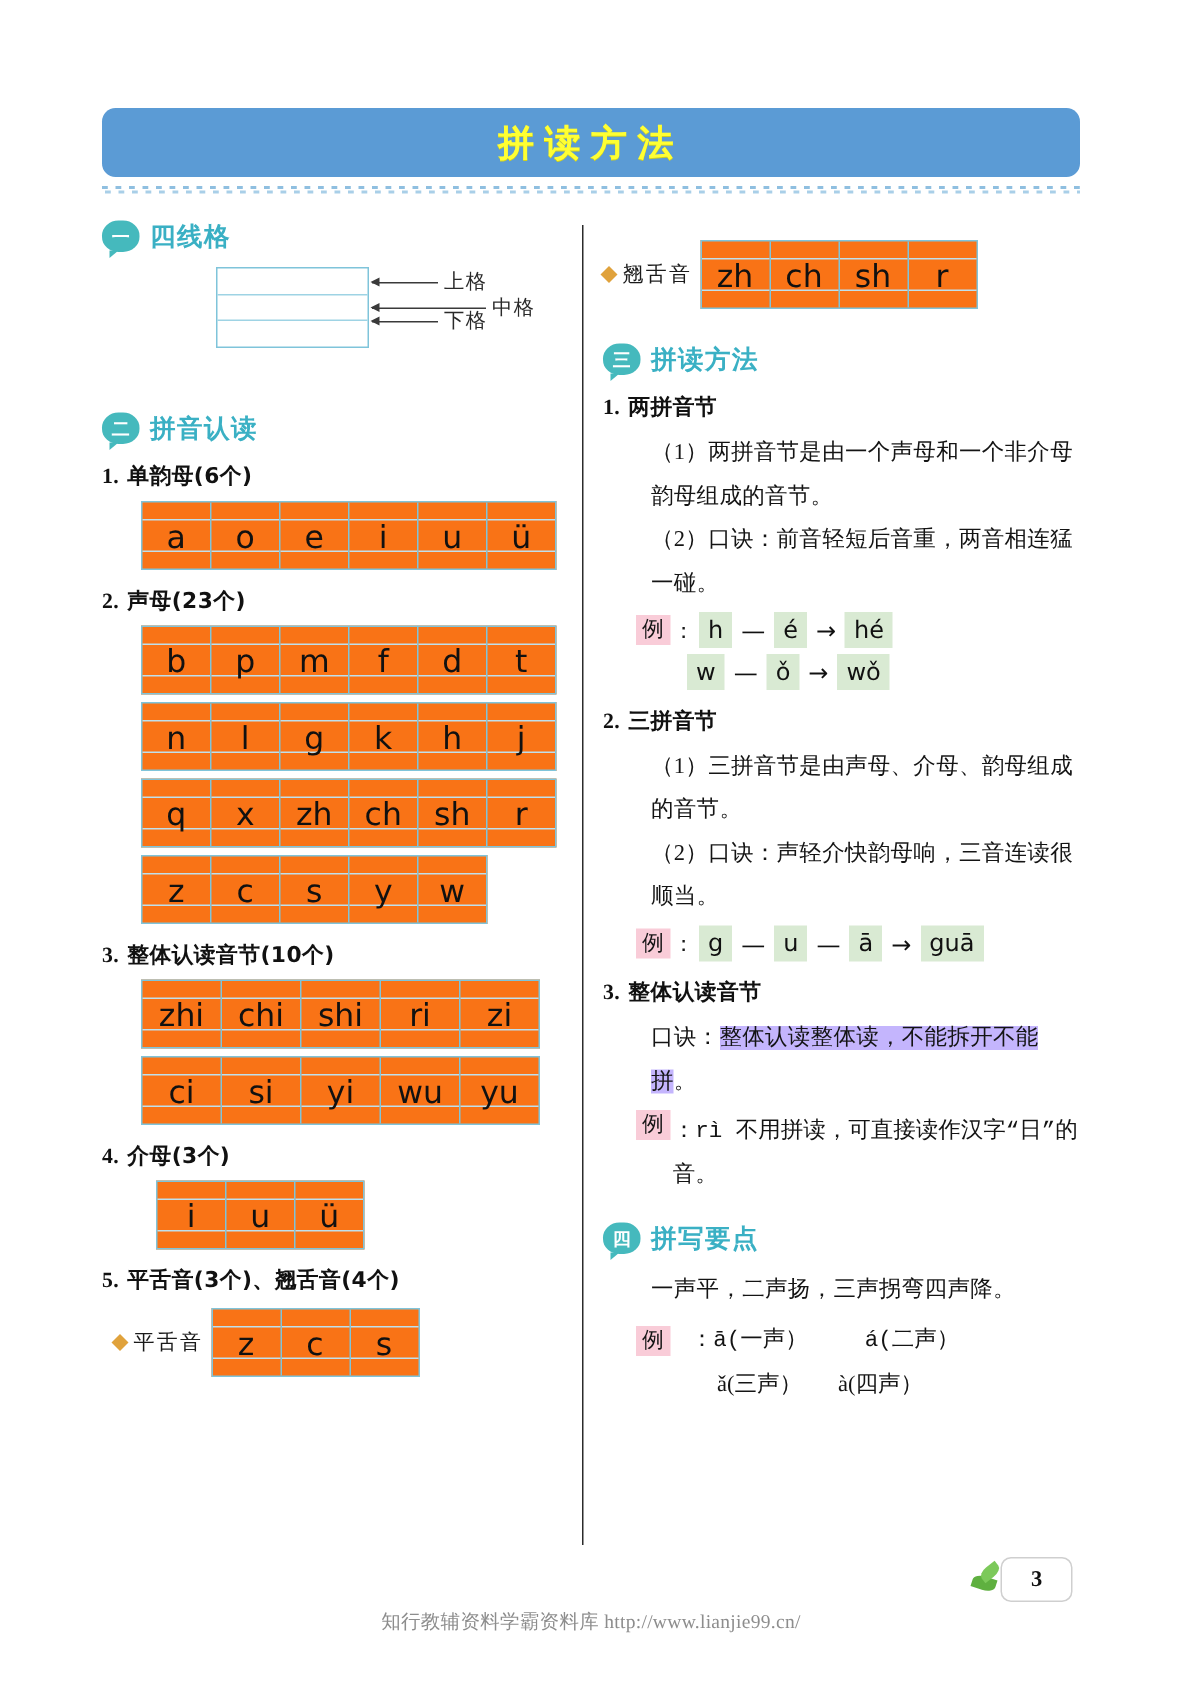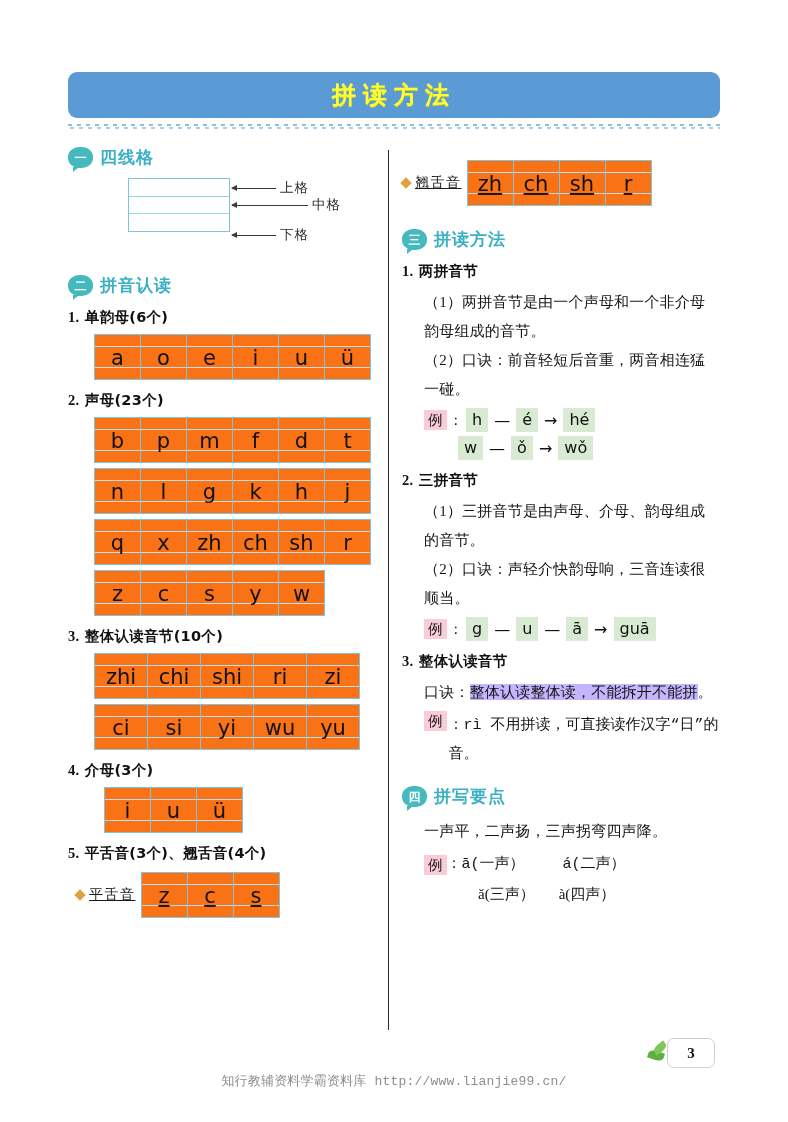--- a/index.html
+++ b/index.html
@@ -90,45 +90,45 @@
     transform:translateY(1px);
   }
   .cell.w-wide{width:52px;}
 
   
   .demo-box{position:relative;width:100px;height:52px;border:1.6px solid #7fc4da;background:#fff;}
   .demo-box .l{position:absolute;left:0;right:0;height:1px;background:#9ed3e4;}
   .demo-box .l1{top:17px;}
   .demo-box .l2{top:34px;}
 
-  .fourline-wrap{position:relative;height:78px;margin:4px 0 0 60px;}
+  .fourline-wrap{position:relative;height:78px;margin:4px 0 0 76px;}
   .arrow{position:absolute;display:flex;align-items:center;height:12px;}
   .arrow .shaft{position:relative;height:1px;background:#3a3a3a;}
   .arrow .head{
     position:absolute;left:-1px;top:-3px;width:0;height:0;
     border-right:6px solid #3a3a3a;border-top:3.5px solid transparent;border-bottom:3.5px solid transparent;
   }
   .arrow .lbl{
     font-family:"Liberation Serif","DejaVu Serif",serif;
     font-size:13.5px;color:#2a2a2a;margin-left:4px;white-space:nowrap;letter-spacing:1px;
   }
 
   
-  .bullet-row{display:flex;align-items:center;gap:5px;margin-top:9px;text-decoration:underline;}
+  .bullet-row{display:flex;align-items:center;gap:5px;margin-top:9px;}
   .diamond{width:8px;height:8px;background:#e0a23c;transform:rotate(45deg);flex:0 0 auto;}
   .bullet-label{
     font-family:"Liberation Serif","DejaVu Serif",serif;
     font-size:14px;color:#1a1a1a;letter-spacing:1.5px;white-space:nowrap;
   }
 
   
   .para{
     font-family:"Liberation Serif","DejaVu Serif",serif;
     font-size:15px;line-height:29px;color:#141414;
-    margin:0 0 0 22px;letter-spacing:.2px;
+    margin:0 0 0 32px;letter-spacing:.2px;
   }
   .hl{background:#c4b5fd;}
   .eg-line{display:flex;align-items:center;margin:4px 0 0 22px;flex-wrap:nowrap;}
   .eg-line.indent{margin-left:56px;}
   .eg-tag{
     background:#f9ccd8;color:#141414;
     font-family:"Liberation Serif","DejaVu Serif",serif;
     font-size:14.5px;padding:1px 4px;line-height:18px;
   }
   .eg-colon{font-size:14.5px;margin:0 3px 0 2px;}
@@ -160,21 +160,21 @@
   .page-num-box{
     margin-left:-3px;width:46px;height:28px;border:1px solid #cfcfcf;border-radius:7px;
     background:#fff;display:flex;align-items:center;justify-content:center;
   }
   .page-num{
     font-family:"Liberation Serif","DejaVu Serif",serif;
     font-weight:bold;font-size:15px;color:#111;
   }
   .watermark{
     position:absolute;left:0;top:1072px;width:788px;text-align:center;
-    font-family:Liberation Mono, monospace;
+    font-family:Liberation Serif, serif;
     font-size:13px;color:#8d8d8d;letter-spacing:.2px;
   }
 </style>
 </head>
 <body>
 
 <div class="page">
 
   <div class="header-bar">
     <span class="header-title">拼读方法</span>
@@ -201,21 +201,21 @@
           <span class="head"></span>
         </span>
         <span class="lbl">上格</span>
       </div>
       <div class="arrow" style="left:104px;top:21px;">
         <span class="shaft" style="width:76px;">
           <span class="head"></span>
         </span>
         <span class="lbl">中格</span>
       </div>
-      <div class="arrow" style="left:104px;top:51px;">
+      <div class="arrow" style="left:104px;top:30px;">
         <span class="shaft" style="width:44px;">
           <span class="head"></span>
         </span>
         <span class="lbl">下格</span>
       </div>
     </div>
 
     <div class="sec-head" style="margin-top:18px;">
       <span class="badge">
         <span class="badge-num">二</span>
@@ -497,21 +497,21 @@
 
     <div class="sec-head" style="margin-top:16px;">
       <span class="badge">
         <span class="badge-num">四</span>
       </span>
       <span class="sec-title">拼写要点</span>
     </div>
     <p class="para">一声平，二声扬，三声拐弯四声降。</p>
     <div class="eg-line">
       <span class="eg-tag">例</span>
-      <span class="eg-text" style="margin-left:0;">：ā(一声）</span>
+      <span class="eg-text" style="margin-left:14px;">：ā(一声）</span>
       <span class="eg-text" style="margin-left:38px;">á(二声）</span>
     </div>
     <div class="tone-row" style="margin-left:76px;">
       <span class="t">ǎ(三声）</span>
       <span class="t">à(四声）</span>
     </div>
   </div>
 
   <div class="page-num-wrap">
     <span class="leaf">

